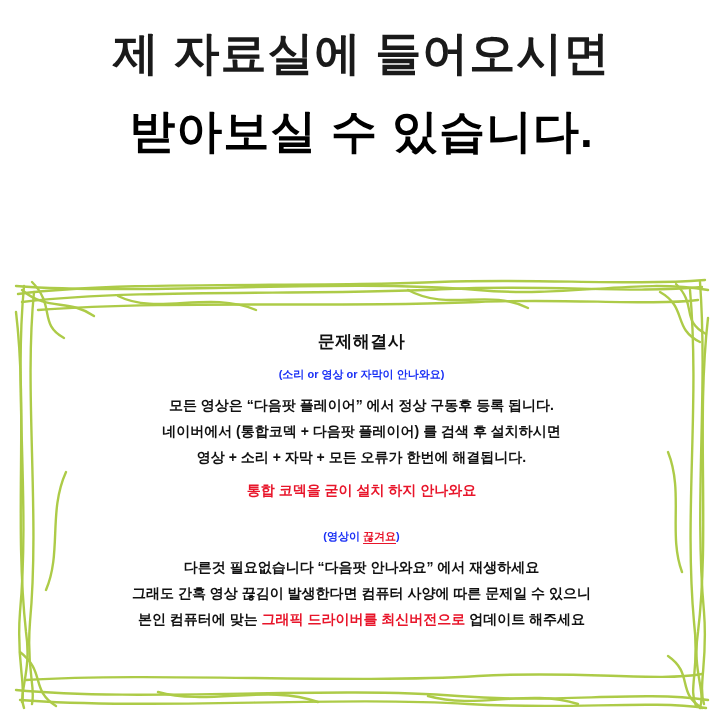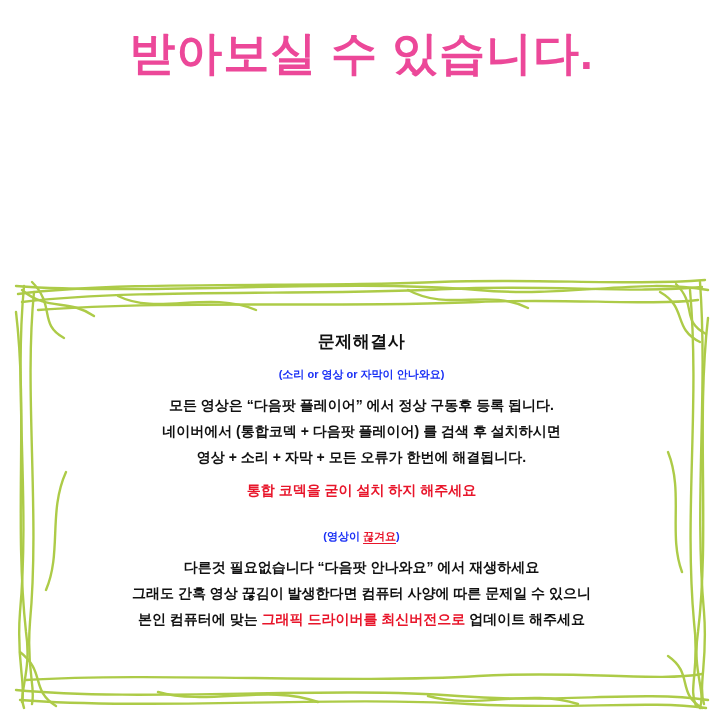--- a/index.html
+++ b/index.html
@@ -31,21 +31,21 @@
   .headline-line {
     font-family: "Liberation Sans", sans-serif;
     font-size: 46px;
     font-weight: 700;
     letter-spacing: 1px;
     line-height: 78px;
     white-space: nowrap;
   }
   .hl-1 { color: #1a1a1a; }
   .hl-2 { color: #1b31f5; }
-  .hl-3 { color: #ec4899; }
+  .hl-3 { color: #000000; }
 
   
   .frame {
     position: absolute;
     left: 8px;
     top: 272px;
     width: 707px;
     height: 440px;
   }
   .frame svg {
@@ -101,20 +101,21 @@
     text-decoration: underline;
     text-underline-offset: 3px;
   }
 </style>
 </head>
 <body>
 
 <div class="page">
 
   <div class="headline">
+    <div class="headline-line hl-1">제 자료실에 들어오시면</div>
     <div class="headline-line hl-3">받아보실 수 있습니다.</div>
   </div>
 
   <div class="frame">
     <svg width="707" height="440" viewBox="0 0 707 440" fill="none" xmlns="http://www.w3.org/2000/svg">
       <g stroke="#a9c93f" stroke-width="2.4" stroke-linecap="round" fill="none" opacity="0.95">
 
         <path d="M10 22 C 120 8, 300 16, 430 10 C 530 6, 620 14, 697 8"></path>
         <path d="M14 30 C 130 16, 310 24, 440 17 C 540 12, 625 22, 694 15"></path>
         <path d="M8 14 C 140 24, 330 6, 470 18 C 560 26, 630 6, 700 18"></path>
@@ -151,21 +152,21 @@
 
   <div class="note">
     <div class="note-title">문제해결사</div>
 
     <div class="sub-head">(소리 or 영상 or 자막이 안나와요)</div>
 
     <div class="body-line">모든 영상은 “다음팟 플레이어” 에서 정상 구동후 등록 됩니다.</div>
     <div class="body-line">네이버에서 (통합코덱 + 다음팟 플레이어) 를 검색 후 설치하시면</div>
     <div class="body-line">영상 + 소리 + 자막 + 모든 오류가 한번에 해결됩니다.</div>
 
-    <div class="red-line" style="margin-top:8px;">통합 코덱을 굳이 설치 하지 해주세요</div>
+    <div class="red-line" style="margin-top:8px;">통합 코덱을 굳이 설치 하지 안나와요</div>
 
     <div class="gap-block"></div>
 
     <div class="sub-head section-2"><span>(영상이 </span><span class="underline-red">끊겨요</span><span>)</span></div>
 
     <div class="body-line">다른것 필요없습니다  “다음팟 안나와요” 에서 재생하세요</div>
     <div class="body-line">그래도 간혹 영상 끊김이 발생한다면 컴퓨터 사양에 따른 문제일 수 있으니</div>
 
     <div class="body-line"><span class="mix-black">본인 컴퓨터에 맞는 </span><span class="mix-red">그래픽 드라이버를 최신버전으로</span><span class="mix-black"> 업데이트 해주세요</span></div>
   </div>

